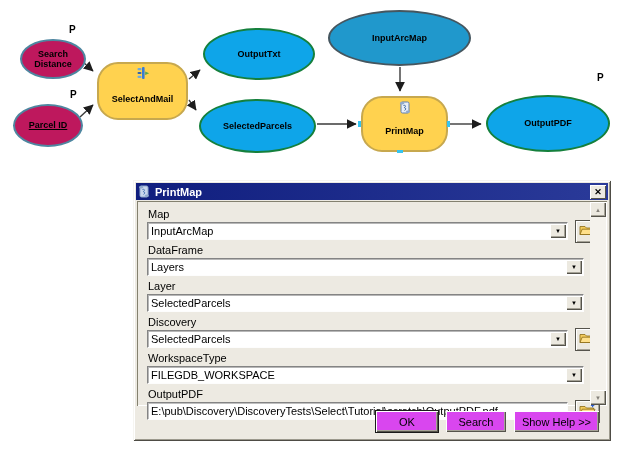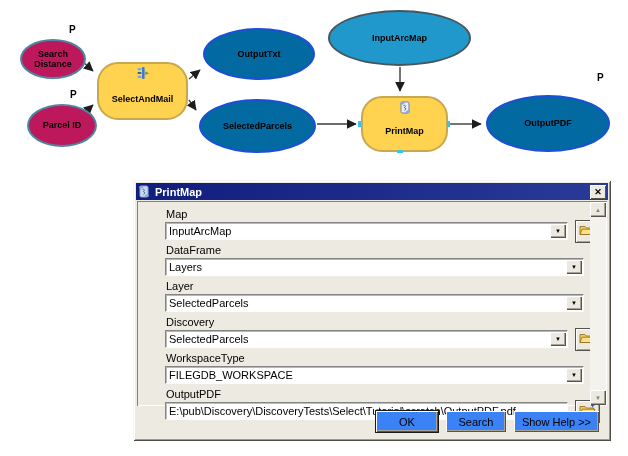--- a/index.html
+++ b/index.html
@@ -11,21 +11,21 @@
   .stage{position:absolute;left:0;top:0;width:628px;height:176px;}
   .arrows{position:absolute;left:0;top:0;width:628px;height:176px;pointer-events:none;}
   .node{
     position:absolute;display:flex;align-items:center;justify-content:center;
     text-align:center;font-weight:bold;font-size:9px;line-height:1.15;color:#000;
     box-sizing:border-box;padding:2px;
   }
   .oval{border-radius:50%;}
   .param{background:#be185d;border:2px solid #4E86A0;}
   .data-var{background:#2098CC;border:2px solid #45565F;}
-  .output{background:#0369a1;border:2px solid #1d4ed8;}
+  .output{background:#0ea5e9;border:2px solid #15803d;}
   .tool{
     background:#FFD24F;border:2px solid #C7A84E;border-radius:21px;
     flex-direction:column;justify-content:flex-end;padding-bottom:14px;
   }
   .tool .tool-icon{position:absolute;top:3px;left:50%;transform:translateX(-50%);}
   .p-badge{position:absolute;font-weight:bold;font-size:10px;color:#000;}
   .port{position:absolute;background:#35C4F0;}
   
   .window{
     position:absolute;left:133px;top:180px;width:478px;height:261px;
@@ -44,21 +44,21 @@
     width:16px;height:14px;background:#EDEAE2;display:flex;align-items:center;justify-content:center;
     font-size:9px;font-weight:bold;color:#000;
     box-shadow: inset 1px 1px 0 #ffffff, inset -1px -1px 0 #55534b;
     cursor:default;
   }
   .panel{
     position:absolute;left:4px;right:4px;top:21px;height:205px;
     background:#EDEAE2;
     box-shadow: inset 1px 1px 0 #84816F, inset -1px -1px 0 #ffffff;
   }
-  .rows{position:absolute;left:0;top:0;right:17px;bottom:0;padding:6px 6px 0 28px;}
+  .rows{position:absolute;left:0;top:0;right:17px;bottom:0;padding:6px 6px 0 10px;}
   .group{margin-bottom:4px;}
   .field-label{font-size:11px;color:#000;margin:1px 0 2px 1px;}
   .field-row{display:flex;align-items:stretch;height:18px;}
   .combo{
     flex:1;display:flex;background:#fff;box-sizing:border-box;
     border:1px solid;border-color:#848484 #fdfdfd #fdfdfd #848484;
     box-shadow: inset 1px 1px 0 #3d3d3d10, inset 1px 1px 0 rgba(0,0,0,0.25);
   }
   .combo-value{
     flex:1;font-size:11px;color:#000;padding:1px 3px;white-space:nowrap;overflow:hidden;
@@ -86,21 +86,21 @@
   }
   .sb-btn{
     height:15px;background:#ECE9E0;display:flex;align-items:center;justify-content:center;
     box-shadow: inset 1px 1px 0 #ffffff, inset -1px -1px 0 #55534b, inset -2px -2px 0 #a5a296;
     font-size:6px;color:#84817A;
   }
   .btnrow{
     position:absolute;left:4px;right:12px;top:231px;display:flex;justify-content:flex-end;gap:8px;
   }
   .btn{
-    min-width:60px;height:21px;background:#3b82f6;font-size:11px;color:#000;
+    min-width:60px;height:21px;background:#d946ef;font-size:11px;color:#000;
     display:flex;align-items:center;justify-content:center;padding:0 8px;box-sizing:border-box;
     box-shadow: inset 1px 1px 0 #ffffff, inset -1px -1px 0 #55534b, inset -2px -2px 0 #a5a296;
   }
   .btn.default{box-shadow: 0 0 0 1px #1a1a1a, inset 1px 1px 0 #ffffff, inset -1px -1px 0 #55534b, inset -2px -2px 0 #a5a296; min-width:62px;}
 </style>
 </head>
 <body>
 
 <div class="stage">
   <svg class="arrows" viewBox="0 0 628 176">
@@ -116,21 +116,21 @@
       <line x1="189" y1="100" x2="196" y2="110"></line>
       <line x1="317" y1="124" x2="356" y2="124"></line>
       <line x1="400" y1="67" x2="400" y2="91"></line>
       <line x1="449" y1="124" x2="481" y2="124"></line>
     </g>
   </svg>
 
   <div class="node oval param" style="left:20px;top:39px;width:66px;height:40px;">Search Distance</div>
   <div class="p-badge" style="left:69px;top:24px;">P</div>
 
-  <div class="node oval param" style="left:27px;top:104px;width:70px;height:43px;">Parcel ID</div>
+  <div class="node oval param" style="left:13px;top:104px;width:70px;height:43px;text-decoration:underline;">Parcel ID</div>
   <div class="p-badge" style="left:70px;top:89px;">P</div>
 
   <div class="node tool" style="left:97px;top:62px;width:91px;height:58px;">
     <span class="tool-icon">
       <svg width="14" height="12" viewBox="0 0 14 12">
         <rect x="6" y="0" width="2.6" height="12" rx="1" fill="#3A7BD5"></rect>
         <rect x="1.5" y="1" width="4" height="2.2" rx="1" fill="#6FA8DC"></rect>
         <rect x="1.5" y="4.9" width="4" height="2.2" rx="1" fill="#2F63B0"></rect>
         <rect x="1.5" y="8.8" width="4" height="2.2" rx="1" fill="#6FA8DC"></rect>
         <path d="M9.2 4.6 l4 1.7 -4 1.7 z" fill="#58A44C"></path>

